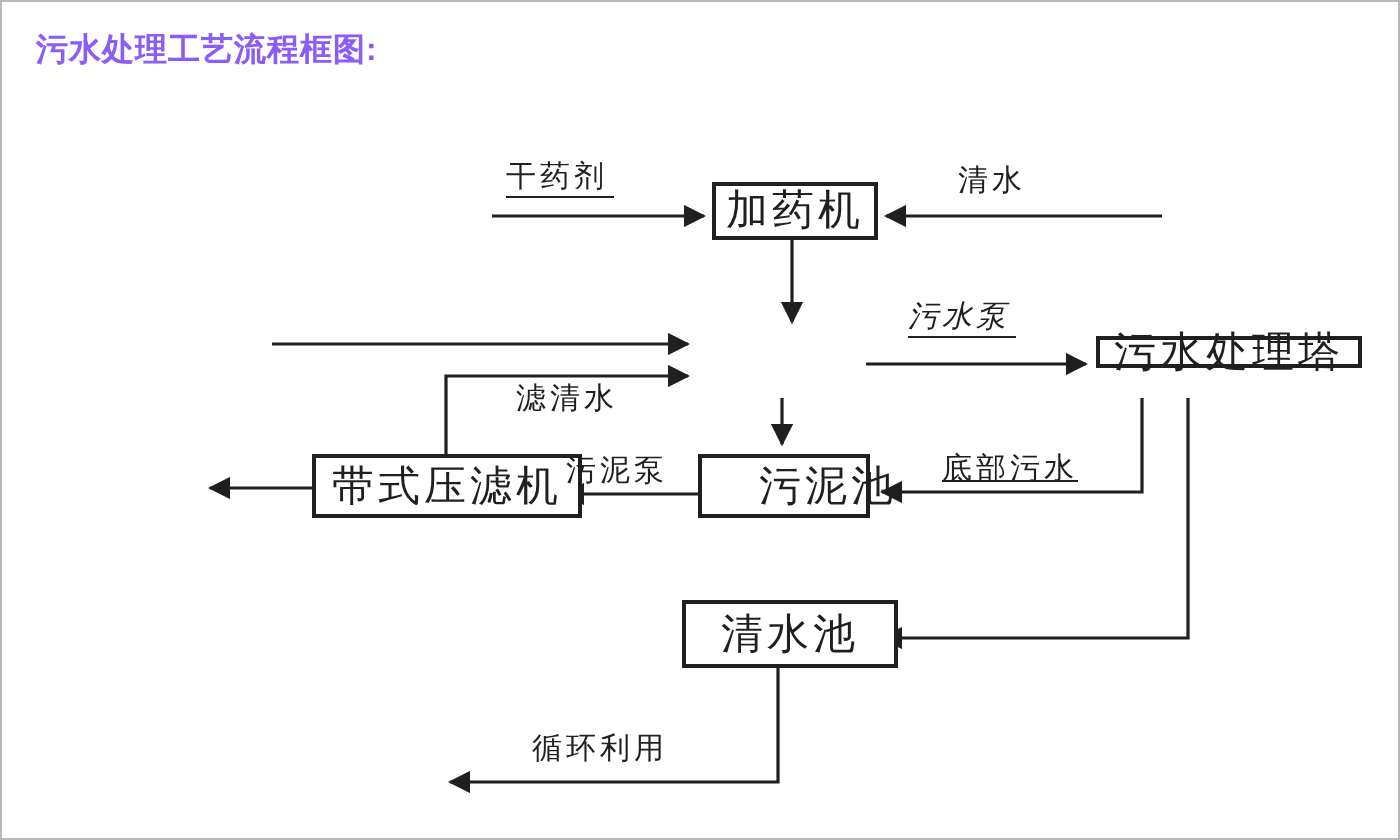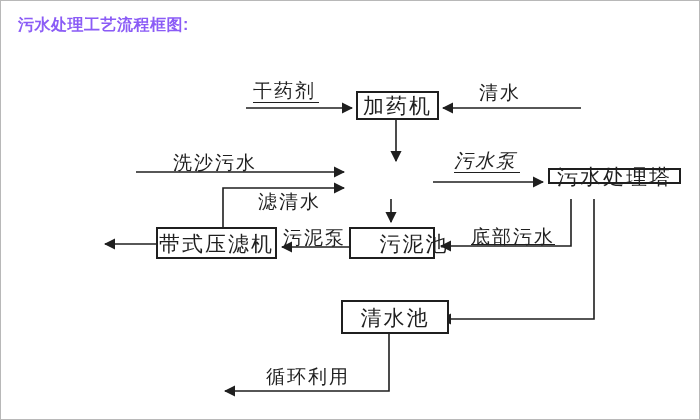--- a/index.html
+++ b/index.html
@@ -12,21 +12,21 @@
     position:absolute;left:17px;top:14px;margin:0;
     font-size:16px;font-weight:bold;letter-spacing:0.5px;color:#8b5cf6;
   }
   svg.lines{position:absolute;left:0;top:0;width:700px;height:420px;}
   .node{
     position:absolute;box-sizing:border-box;border:2px solid #1f1f1f;background:#fff;
     display:flex;align-items:center;justify-content:center;
     font-size:21px;letter-spacing:2px;line-height:1;white-space:nowrap;
   }
   .flabel{
-    position:absolute;font-size:19px;letter-spacing:2px;line-height:1;white-space:nowrap;
+    position:absolute;font-size:15px;letter-spacing:2px;line-height:1;white-space:nowrap;
   }
   .u{border-bottom:1.6px solid #1f1f1f;padding-bottom:2px;padding-right:3px;}
 </style>
 </head>
 <body>
 
 <div class="canvas">
 
   <h1 class="title">污水处理工艺流程框图:</h1>
 
@@ -48,25 +48,24 @@
       <path d="M348,246 L281,246" marker-end="url(#ah)"></path>
       <path d="M155,243 L104,243" marker-end="url(#ah)"></path>
       <path d="M593,198 L593,318 L440,318" marker-end="url(#ah)"></path>
       <path d="M388,333 L388,390 L224,390" marker-end="url(#ah)"></path>
     </g>
   </svg>
 
   <div class="node" style="left:355px;top:90px;width:83px;height:29px;">加药机</div>
   <div class="node" style="left:547px;top:167px;width:133px;height:16px;">污水处理塔</div>
   <div class="node" style="left:348px;top:226px;width:86px;height:32px;padding-left:44px;">污泥池</div>
-  <div class="node" style="left:155px;top:226px;width:121px;height:32px;">带式压滤机</div>
+  <div class="node" style="left:155px;top:226px;width:135px;height:32px;">带式压滤机</div>
   <div class="node" style="left:340px;top:299px;width:108px;height:34px;">清水池</div>
 
   <span class="flabel u" style="left:252px;top:80px;">干药剂</span>
   <span class="flabel" style="left:478px;top:82px;">清水</span>
-  <span class="flabel" style="left:172px;top:152px;">洗沙污水</span>
   <span class="flabel u" style="left:453px;top:150px;font-style:italic;">污水泵</span>
   <span class="flabel" style="left:257px;top:191px;">滤清水</span>
   <span class="flabel" style="left:282px;top:227px;">污泥泵</span>
   <span class="flabel" style="left:470px;top:226px;text-decoration:underline;">底部污水</span>
   <span class="flabel" style="left:265px;top:366px;">循环利用</span>
 
 </div>
 
 </body></html>

